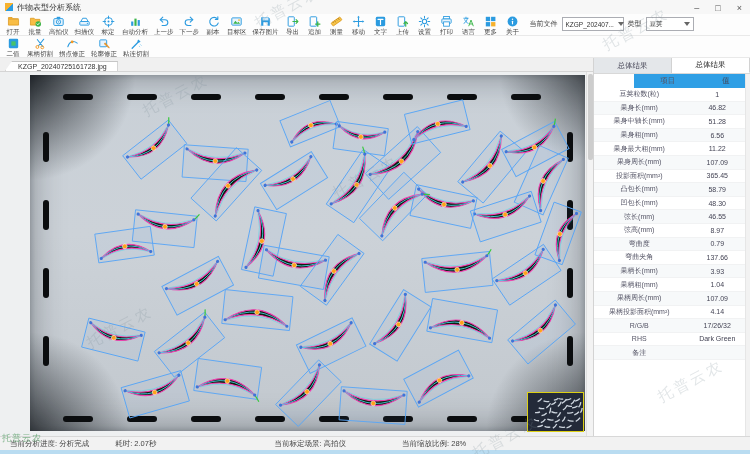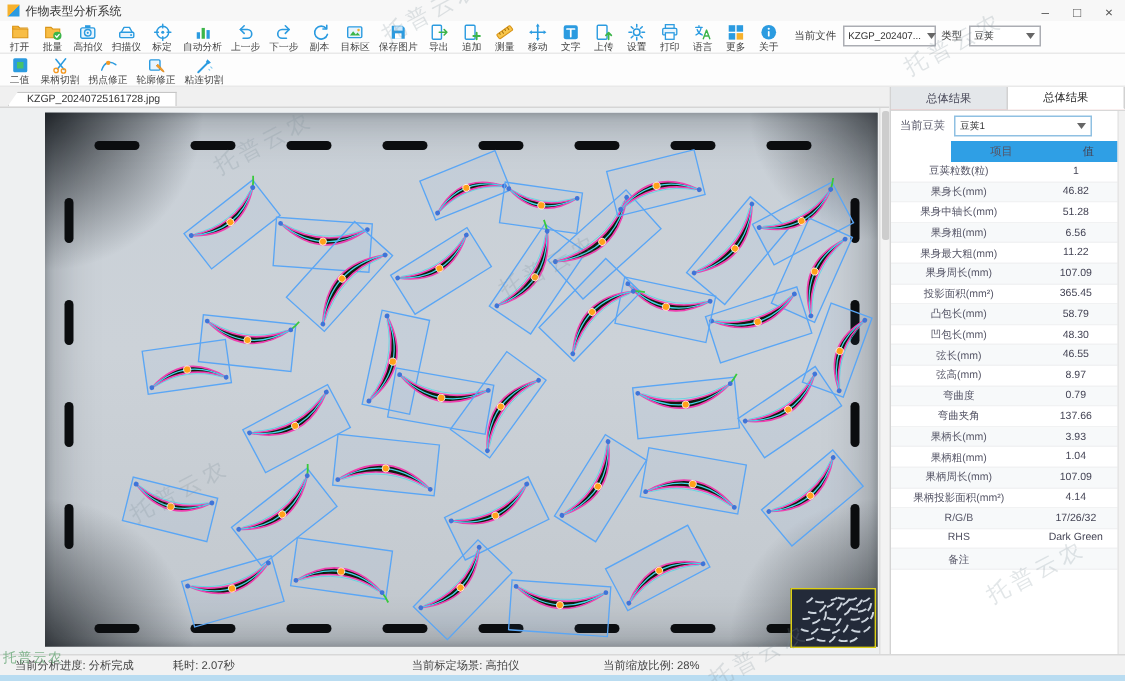--- a/index.html
+++ b/index.html
@@ -859,27 +859,20 @@
           <div class="vthumb"></div>
         </div>
       </div>
     </div>
 
     <div class="rpanel">
       <div class="rtabs">
         <div class="rtab">总体结果</div>
         <div class="rtab active">总体结果</div>
       </div>
-      <div class="podrow">
-        <span class="plabel">当前豆荚</span>
-        <div class="sel sel-pod">
-          <span>豆荚1</span>
-          <span class="caret"></span>
-        </div>
-      </div>
       <div class="thead">
         <div class="tcell k">项目</div>
         <div class="tcell v">值</div>
       </div>
       <div id="tbody">
           <div class="trow">
             <div class="tcell k">豆荚粒数(粒)</div>
             <div class="tcell v">1</div>
           </div>
           <div class="trow alt">

